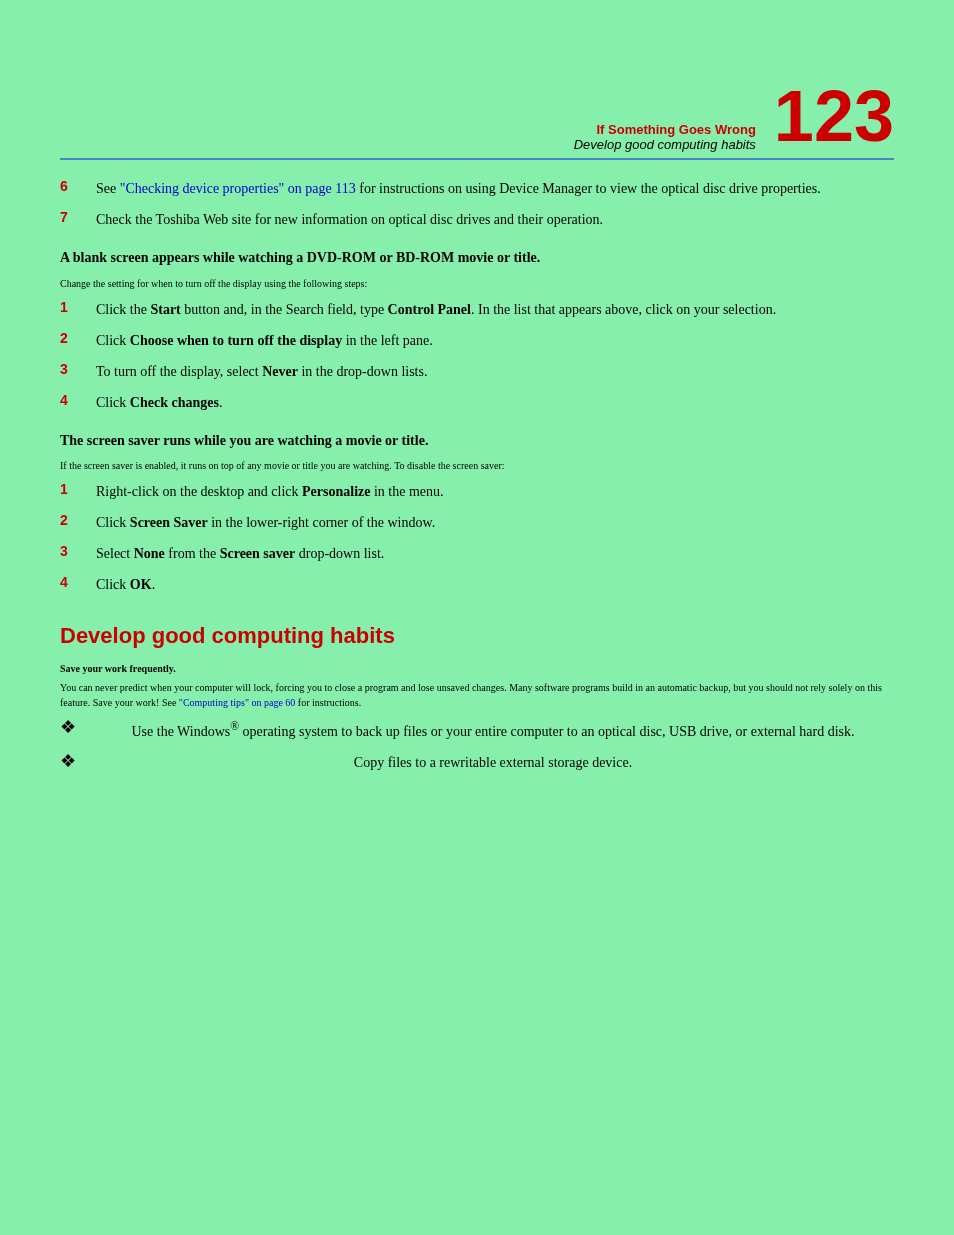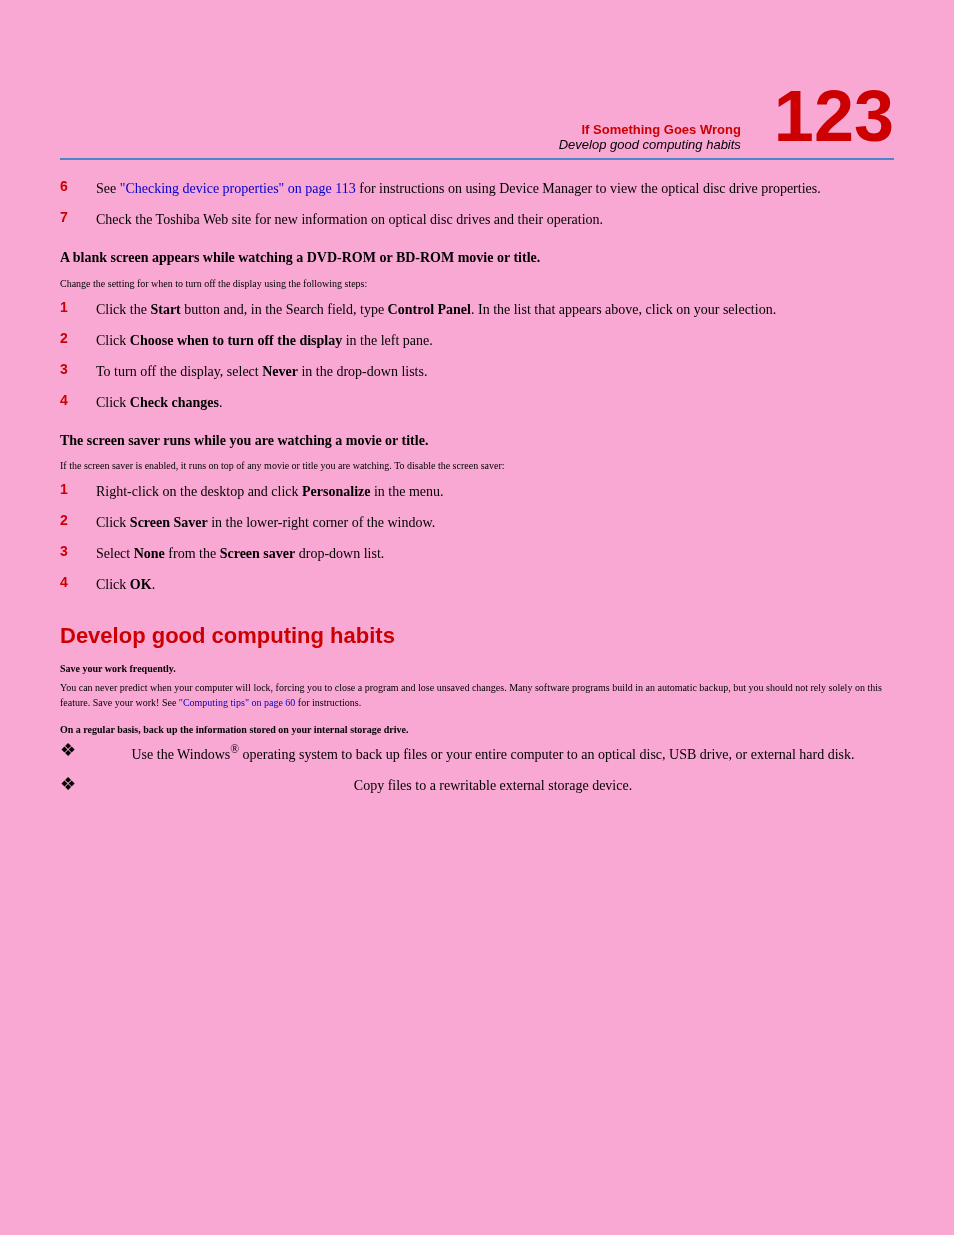--- a/index.html
+++ b/index.html
@@ -8,21 +8,21 @@
       font-family: Georgia, 'Times New Roman', serif;
       font-size: 14px;
       color: #000;
       width: 954px;
       min-height: 1235px;
     }
 
     .page {
       width: 954px;
       min-height: 1235px;
-      background: #f9a8d4;
+      background: #86efac;
       padding: 0;
       position: relative;
     }
 
     
     .page-header {
       display: flex;
       justify-content: flex-end;
       align-items: flex-end;
       padding: 80px 60px 6px 60px;
@@ -48,21 +48,21 @@
       font-family: Arial, sans-serif;
       display: block;
     }
 
     .page-number {
       font-size: 72px;
       font-weight: bold;
       color: #cc0000;
       font-family: Arial, sans-serif;
       line-height: 1;
-      margin-left: 33px;
+      margin-left: 18px;
     }
 
     .header-rule {
       border: none;
       border-top: 2px solid #4a86c8;
       margin: 0 60px 0 60px;
     }
 
     
     .content {
@@ -233,21 +233,20 @@
       </span>
     </div>
 
     <div class="red-section-title">Develop good computing habits</div>
 
     <div class="sub-heading">Save your work frequently.</div>
     <div class="section-body">
       You can never predict when your computer will lock, forcing you to close a program and lose unsaved changes. Many software programs build in an automatic backup, but you should not rely solely on this feature. Save your work! See <a class="link">"Computing tips" on page 60</a> for instructions.
     </div>
 
-    <div class="sub-heading">On a regular basis, back up the information stored on your internal storage drive.</div>
 
     <div class="bullet-item">
       <span class="bullet-diamond">❖</span>
       <span class="bullet-text">
         Use the Windows<sup>®</sup> operating system to back up files or your entire computer to an optical disc, USB drive, or external hard disk.
       </span>
     </div>
     <div class="bullet-item">
       <span class="bullet-diamond">❖</span>
       <span class="bullet-text">

